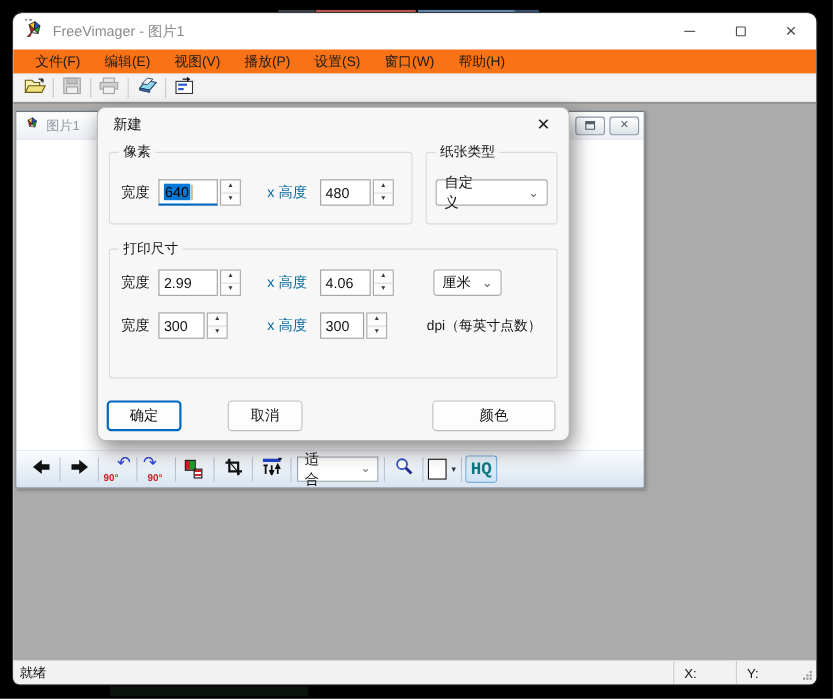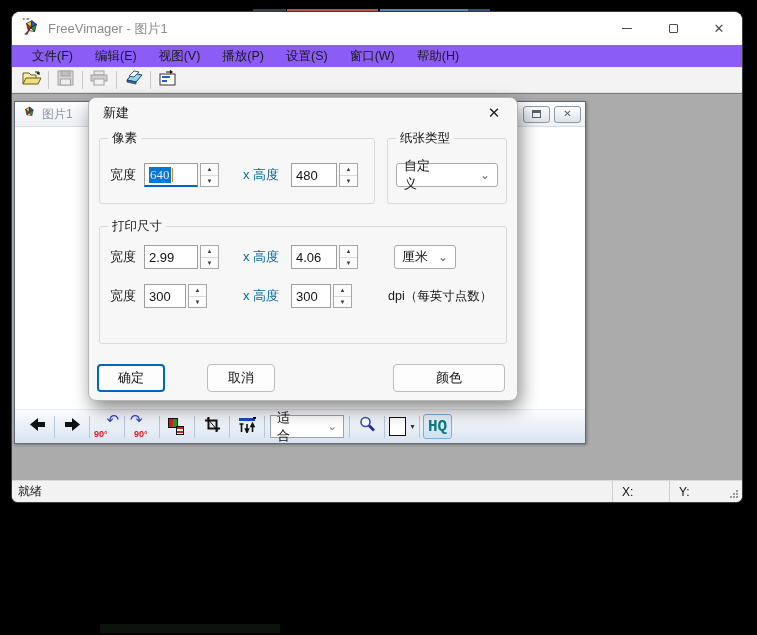--- a/index.html
+++ b/index.html
@@ -4,33 +4,33 @@
 <style>
   * { margin:0; padding:0; box-sizing:border-box; }
   body { background:#000; width:757px; height:635px; overflow:hidden;
          font-family:"Liberation Sans","DejaVu Sans",sans-serif; }
   .screen { position:relative; width:757px; height:635px; background:#000; }
 
   
   .artifact { position:absolute; height:3px; top:9px; }
 
   
-  .app-window { position:absolute; left:12px; top:12px; width:730px; height:490px;
+  .app-window { position:absolute; left:12px; top:12px; width:730px; height:610px;
     background:#fff; border-radius:8px 8px 6px 6px; overflow:hidden;
     box-shadow:0 0 0 1px #3d3d3d; display:flex; flex-direction:column; }
 
   .titlebar { height:33px; display:flex; align-items:center; padding-left:10px; background:#fff; flex:0 0 auto; }
   .title-text { margin-left:8px; font-size:13px; color:#8b8b8b; }
   .window-controls { margin-left:auto; display:flex; height:100%; }
   .win-btn { width:46px; display:flex; align-items:center; justify-content:center; color:#4a4a4a; }
   .glyph-min { width:10px; height:1px; background:#4a4a4a; }
   .glyph-max { width:9px; height:9px; border:1px solid #4a4a4a; border-radius:1px; }
   .glyph-close { font-size:13px; color:#4a4a4a; }
 
-  .menubar { height:22px; display:flex; align-items:center; padding-left:9px; background:#8b5cf6; flex:0 0 auto; }
+  .menubar { height:22px; display:flex; align-items:center; padding-left:9px; background:#f97316; flex:0 0 auto; }
   .menu-item { padding:0 11px; font-size:12.5px; color:#1b1b1b; }
 
   .toolbar { height:26px; background:#f3f3f3; border-top:1px solid #ececec; border-bottom:1px solid #e0e0e0;
     display:flex; align-items:center; padding-left:6px; flex:0 0 auto; }
   .tb-btn { width:27px; height:23px; display:flex; align-items:center; justify-content:center; }
   .tb-sep { width:1px; height:18px; background:#c9c9c9; margin:0 3px; }
 
   
   .mdi { flex:1 1 auto; background:#ababab; border-top:1px solid #7d7d7d; position:relative; }
 
@@ -85,21 +85,21 @@
   .grp-paper  { left:298px; top:40px; width:120px; height:66px; }
   .grp-print  { left:10px; top:128px; width:408px; height:118px; }
 
   .row { display:flex; align-items:center; }
   .c-label { width:34px; font-size:13px; color:#161616; }
   .c-xlabel { width:48px; margin-left:24px; font-size:13px; color:#0369a1; }
   .fieldwrap { display:flex; align-items:stretch; }
   .inp { height:24px; border:1px solid #9e9e9e; background:#fff; font-size:13px; color:#111;
     display:flex; align-items:center; padding:0 4px; }
   .inp.focused { border-bottom:2px solid #0067c0; }
-  .sel { background:#0078d7; color:#e5e5e5; padding:0 1px;font-family:Liberation Serif, serif; }
+  .sel { background:#0078d7; color:#000000; padding:0 1px; }
   .caret { width:1px; height:14px; background:#c98a2c; margin-left:1px; }
   .spinner { width:19px; height:24px; border:1px solid #a8a8a8; margin-left:2px; background:#fcfcfc;
     display:flex; flex-direction:column; }
   .spin-up, .spin-down { flex:1; display:flex; align-items:center; justify-content:center;
     font-size:6px; color:#3a3a3a; line-height:1; }
   .spin-up { border-bottom:1px solid #d9d9d9; }
   .combobox { height:24px; border:1px solid #ababab; border-radius:3px; background:#fff;
     display:flex; align-items:center; padding:0 7px; font-size:13px; color:#111; }
   .combobox .chev { margin-left:auto; color:#666; font-size:12px; line-height:0.4; }
   .dpi-note { font-size:12.5px; color:#161616; margin-left:36px; white-space:nowrap; }

